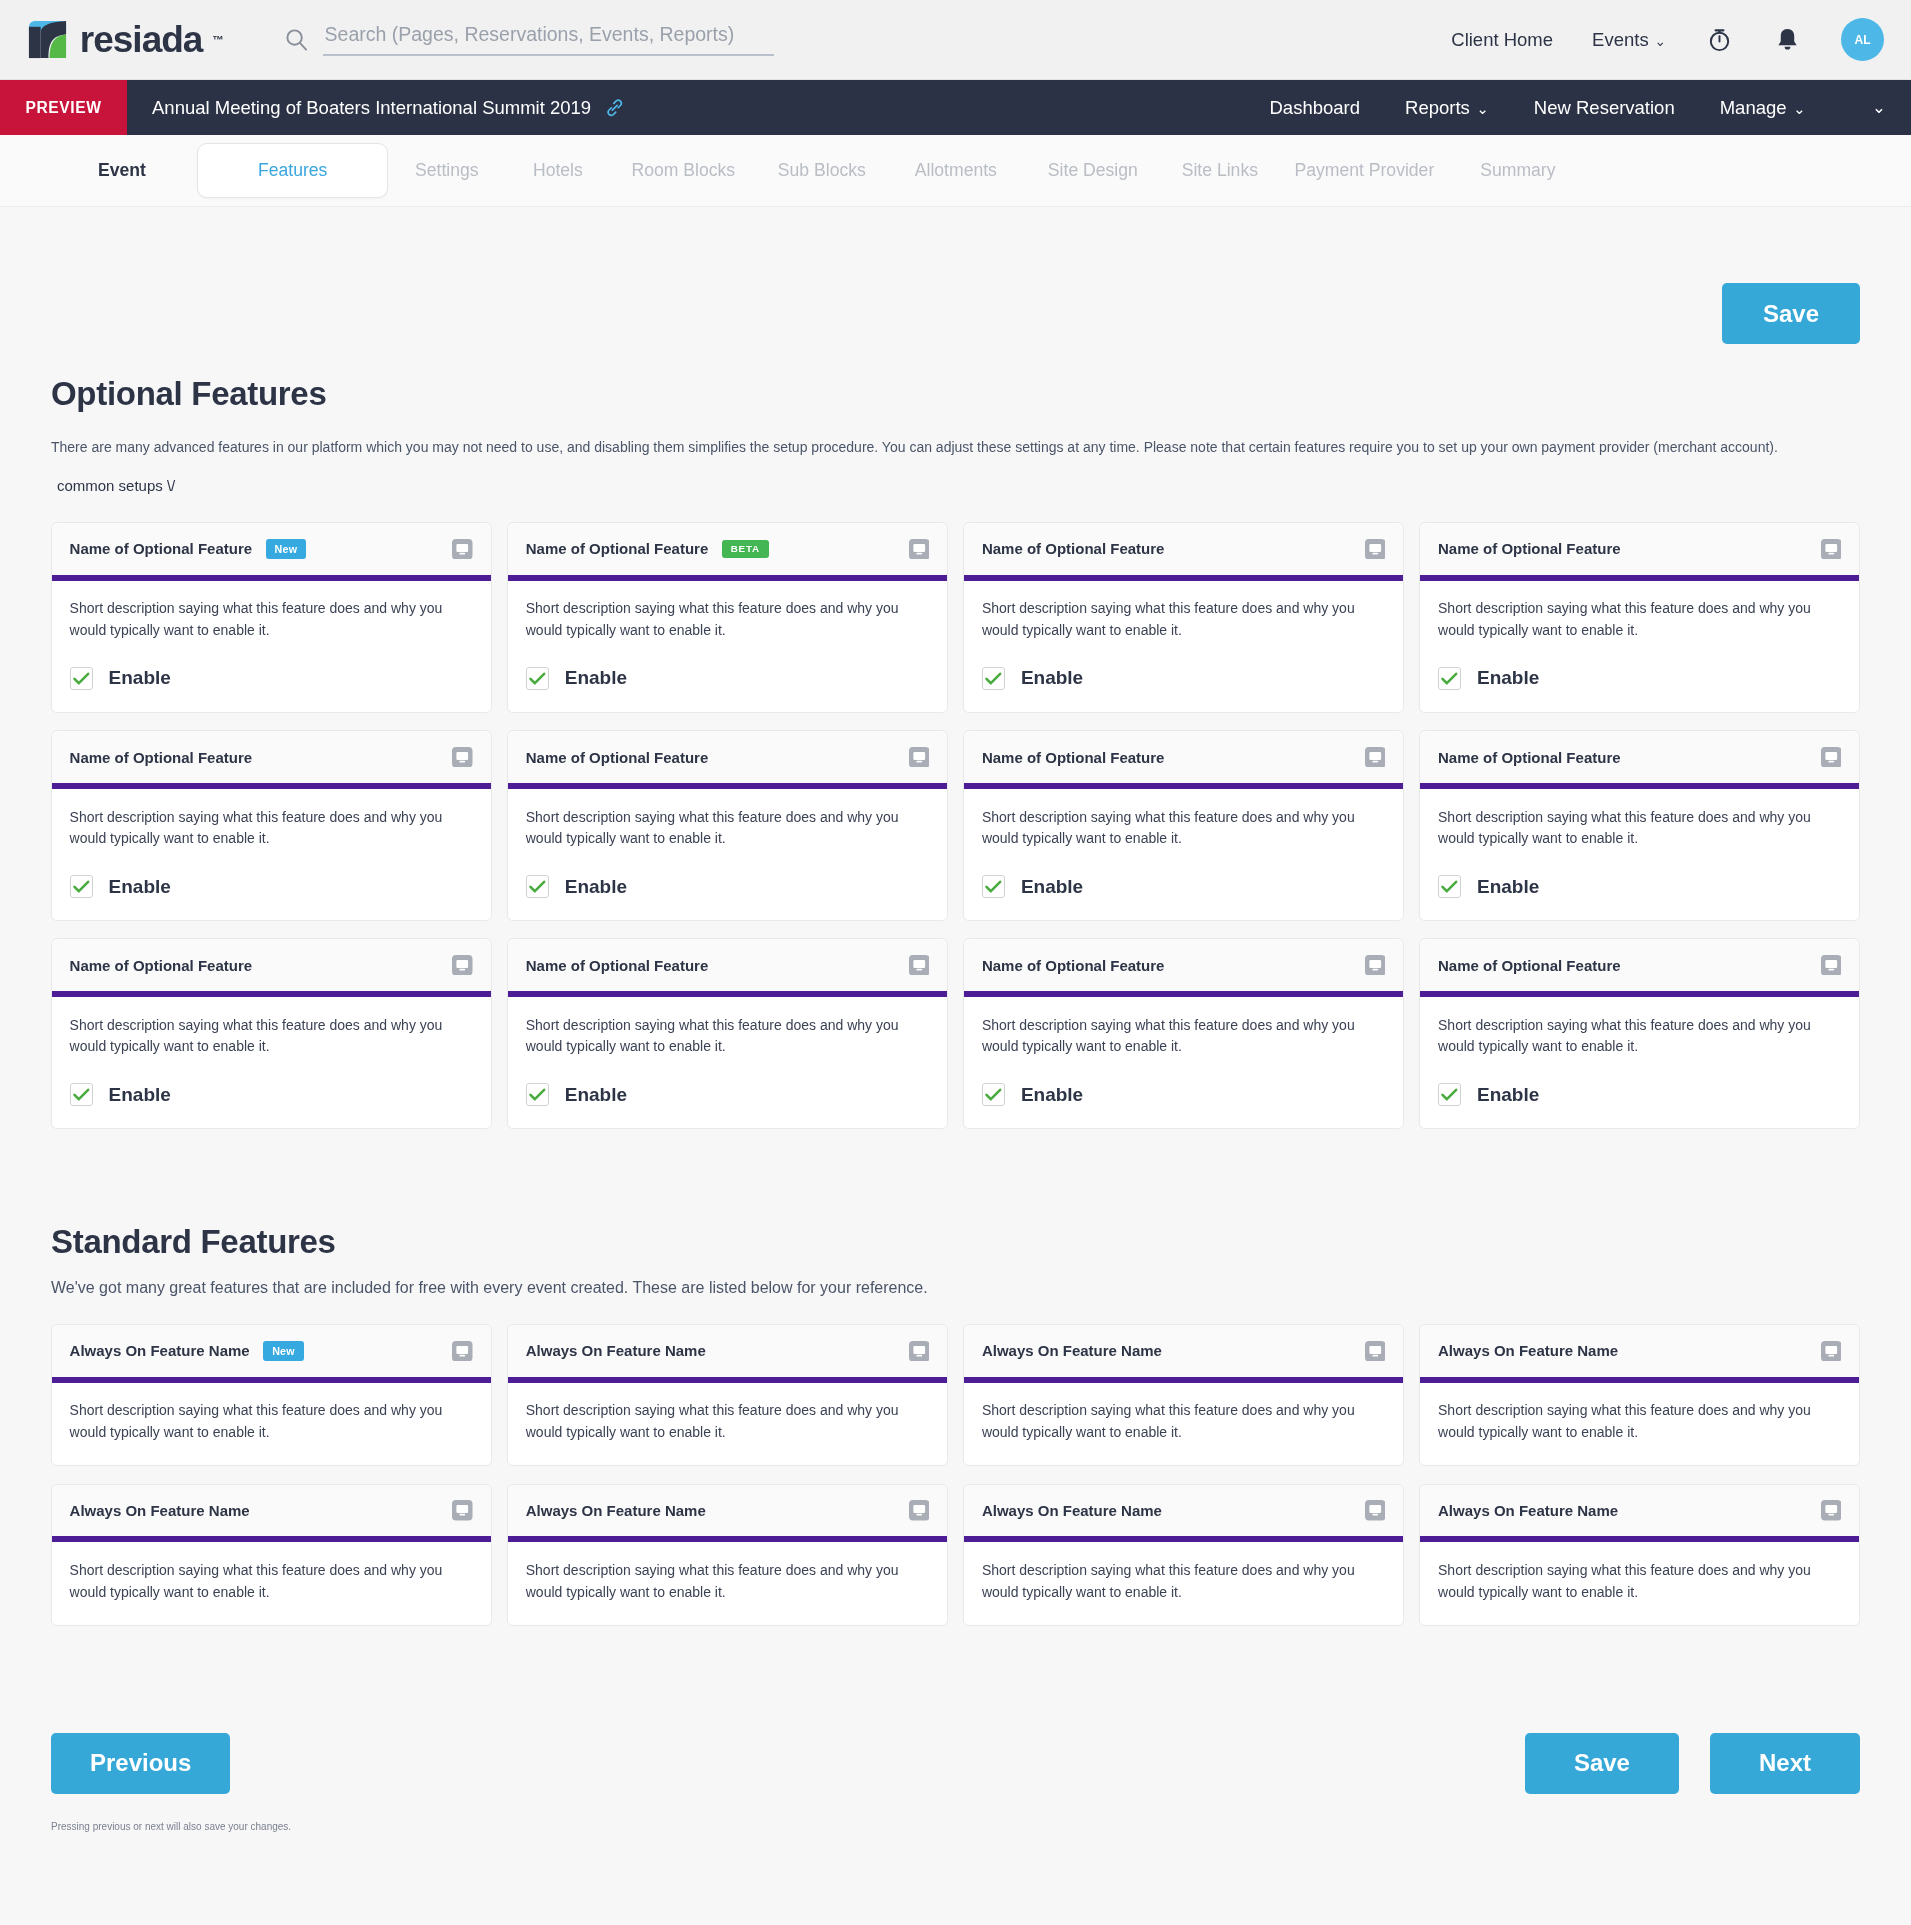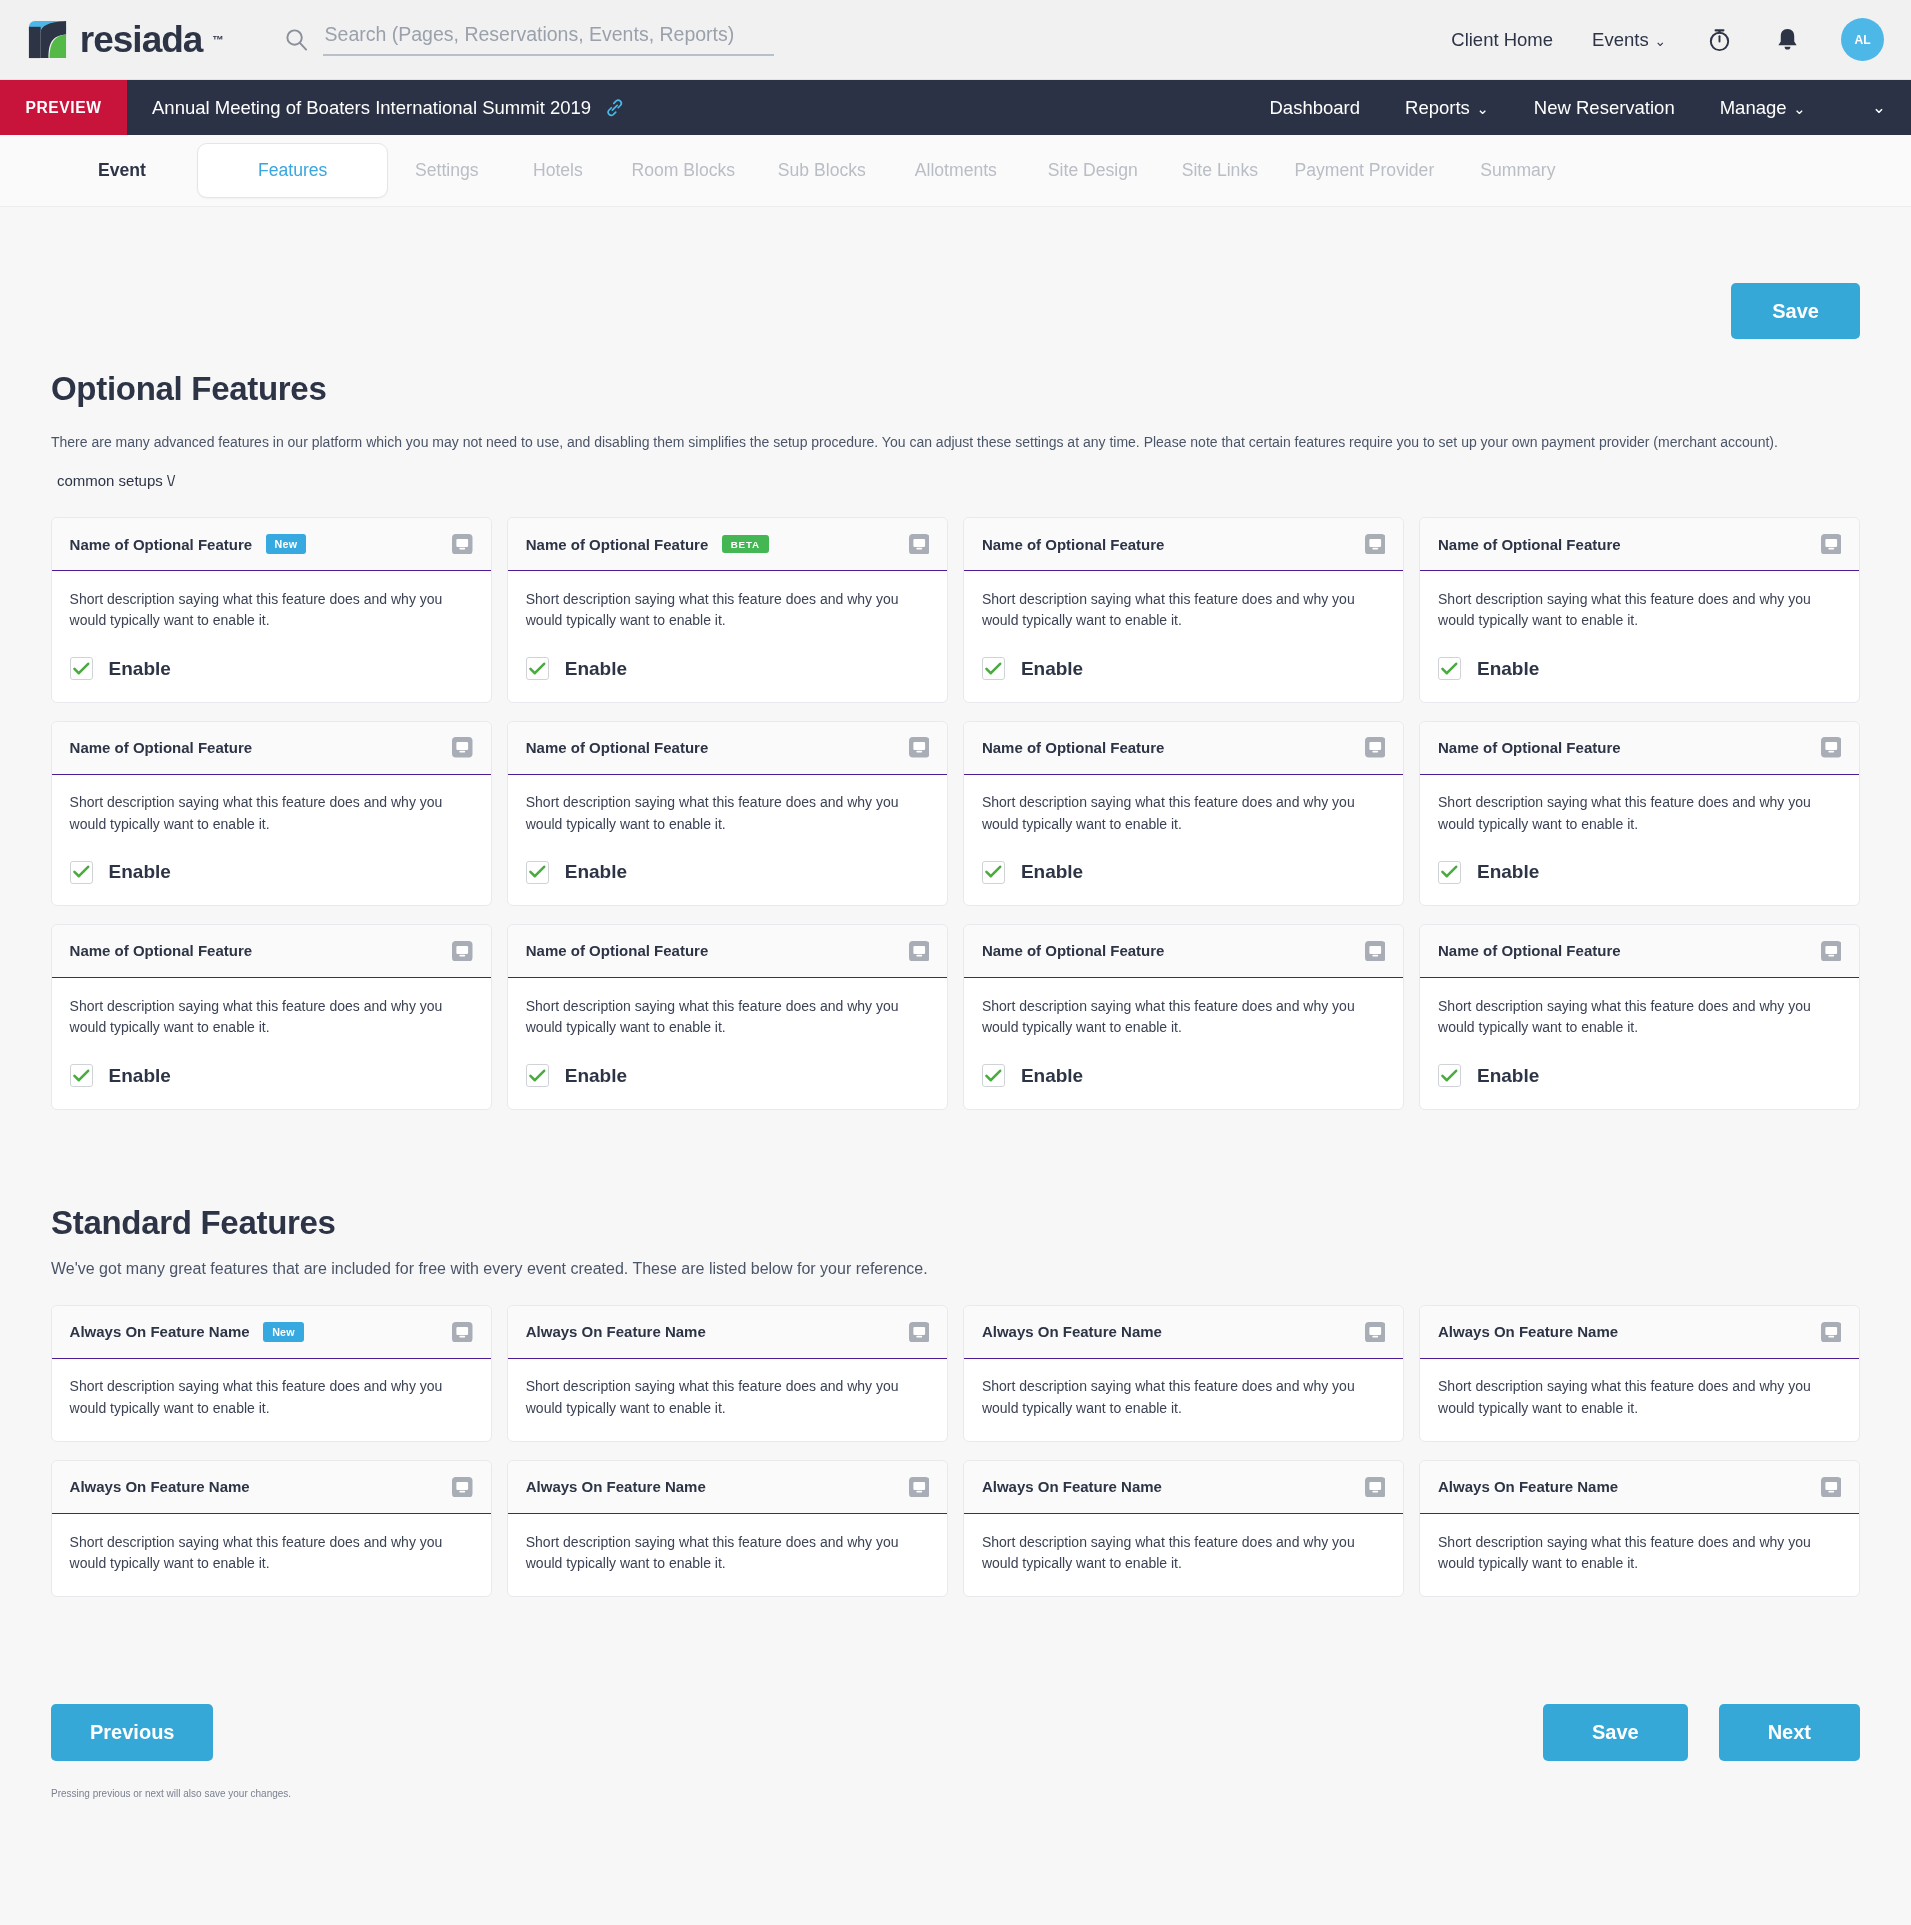--- a/index.html
+++ b/index.html
@@ -89,21 +89,21 @@
     background: #fff; color: #39a6df; border: 1px solid #e4e5e8;
     border-radius: 9.8px; padding: 15.6px 60px; font-weight: 400;
     box-shadow: 0 1px 2px rgba(0,0,0,.04);
   }
 
   
   .main { padding: 0 51px 0 51px; background: #f7f7f8; }
   .save-row { display: flex; justify-content: flex-end; padding-top: 76px; }
   .btn {
     background: #35a8d8; color: #fff; border: none; border-radius: 4.9px;
-    font-size: 20px; font-weight: 700; cursor: pointer;
+    font-size: 24px; font-weight: 700; cursor: pointer;
     font-family: "Liberation Sans", sans-serif;
   }
   .btn-save-top { padding: 16.6px 41px; }
 
   h1.section-title {
     font-size: 33px; font-weight: 700; color: #2d3446; margin-top: 31px;
     letter-spacing: -0.3px;
   }
   .section-desc {
     font-size: 14px; color: #4b5568; margin-top: 23.4px; line-height: 1.5;
@@ -115,21 +115,21 @@
 
   .card-grid {
     display: grid; grid-template-columns: repeat(4, 1fr);
     gap: 17.6px 15.6px; margin-top: 27px;
   }
   .card {
     background: #fff; border: 1px solid #e8e9ec; border-radius: 5.9px;
     display: flex; flex-direction: column;
   }
   .card-head {
-    background: #fafafa; border-bottom: 1px solid #4c1d95;
+    background: #fafafa; border-bottom: 6px solid #4c1d95;
     padding: 15.6px 17.6px; display: flex; align-items: center; gap: 13.7px;
     border-radius: 5.9px 5.9px 0 0; min-height: 53px;
   }
   .card-title { font-size: 15px; font-weight: 700; color: #2d3446; }
   .badge {
     font-size: 10.7px; font-weight: 600; color: #fff; border-radius: 2.9px;
     padding: 3.9px 8.8px; letter-spacing: 0.2px;
   }
   .badge-new { background: #36a9e1; }
   .badge-beta { background: #44b654; letter-spacing: 0.8px; font-size: 9.8px;}

